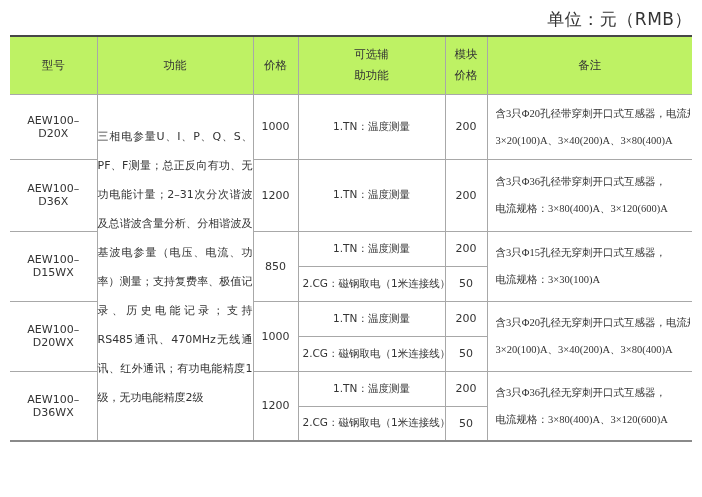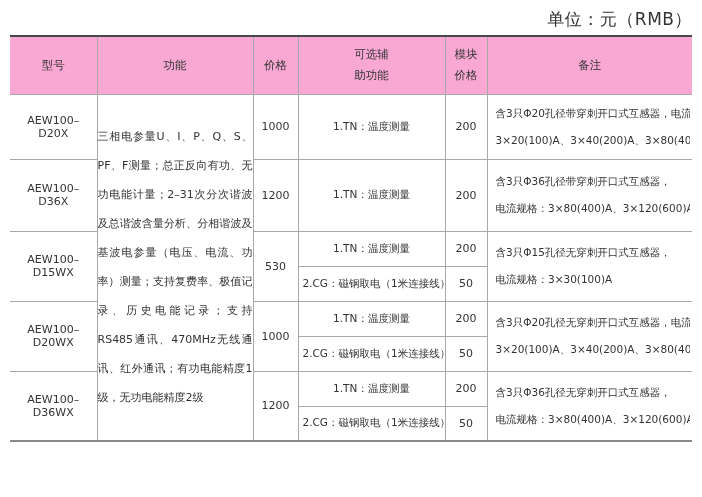--- a/index.html
+++ b/index.html
@@ -41,23 +41,23 @@
   col.c-remark { width: 205px; }
 
   .spec-table th, .spec-table td {
     border: 1px solid #a8a8a8;
     vertical-align: middle;
     text-align: center;
     font-weight: normal;
     padding: 2px 4px;
   }
   .no-left  { border-left: none !important; }
-  .no-right { border-right: none !important; }
+  .no-right { border-right: none !important; font-family: Liberation Serif, serif; }
 
-  thead tr { height: 58px; background: #f9a8d4; }
+  thead tr { height: 58px; background: #bef264; }
   thead th { font-size: 11.5px; line-height: 21px; }
 
   tr.rh-r1  { height: 65px; }
   tr.rh-r2  { height: 72px; }
   tr.rh-sub { height: 35px; }
 
   td.func {
     text-align: left;
     vertical-align: middle;
     padding: 6px 0;
@@ -142,21 +142,21 @@
         <td class="aux">1.TN：温度测量</td>
         <td class="num">200</td>
         <td class="remark no-right">
           <div>含3只Φ36孔径带穿刺开口式互感器，</div>
           <div>电流规格：3×80(400)A、3×120(600)A</div>
         </td>
       </tr>
 
       <tr class="rh-sub">
         <td class="no-left" rowspan="2">AEW100–D15WX</td>
-        <td class="num" rowspan="2">530</td>
+        <td class="num" rowspan="2">850</td>
         <td class="aux">1.TN：温度测量</td>
         <td class="num">200</td>
         <td class="remark no-right" rowspan="2">
           <div>含3只Φ15孔径无穿刺开口式互感器，</div>
           <div>电流规格：3×30(100)A</div>
         </td>
       </tr>
       <tr class="rh-sub">
         <td class="aux">2.CG：磁钢取电（1米连接线）</td>
         <td class="num">50</td>

